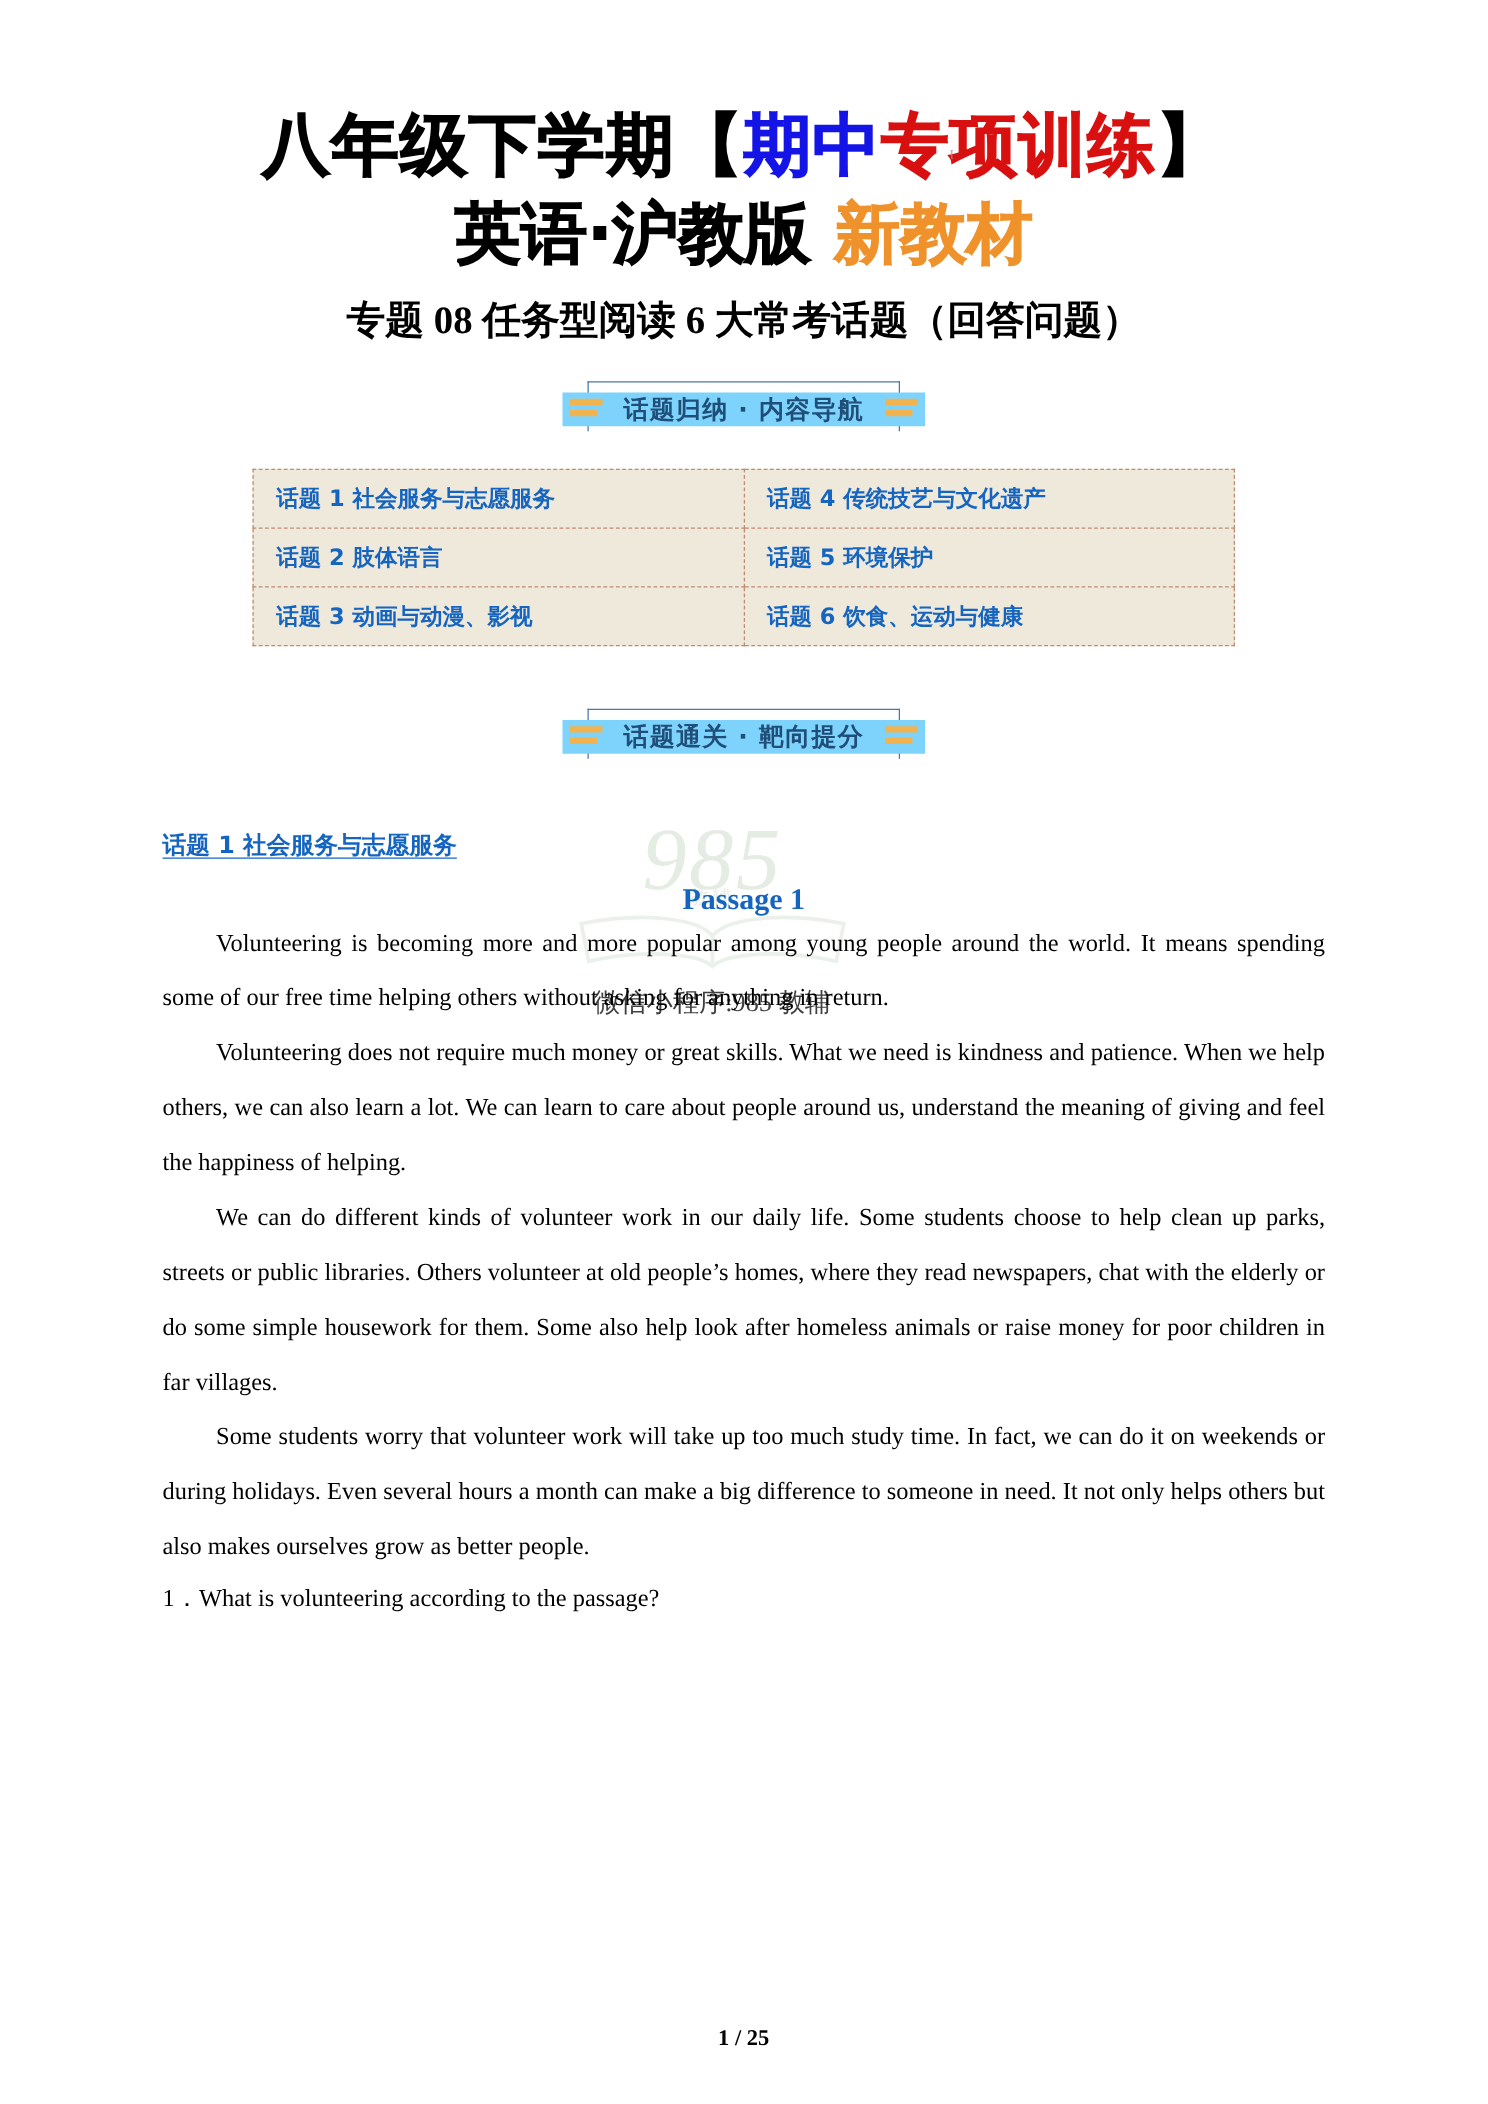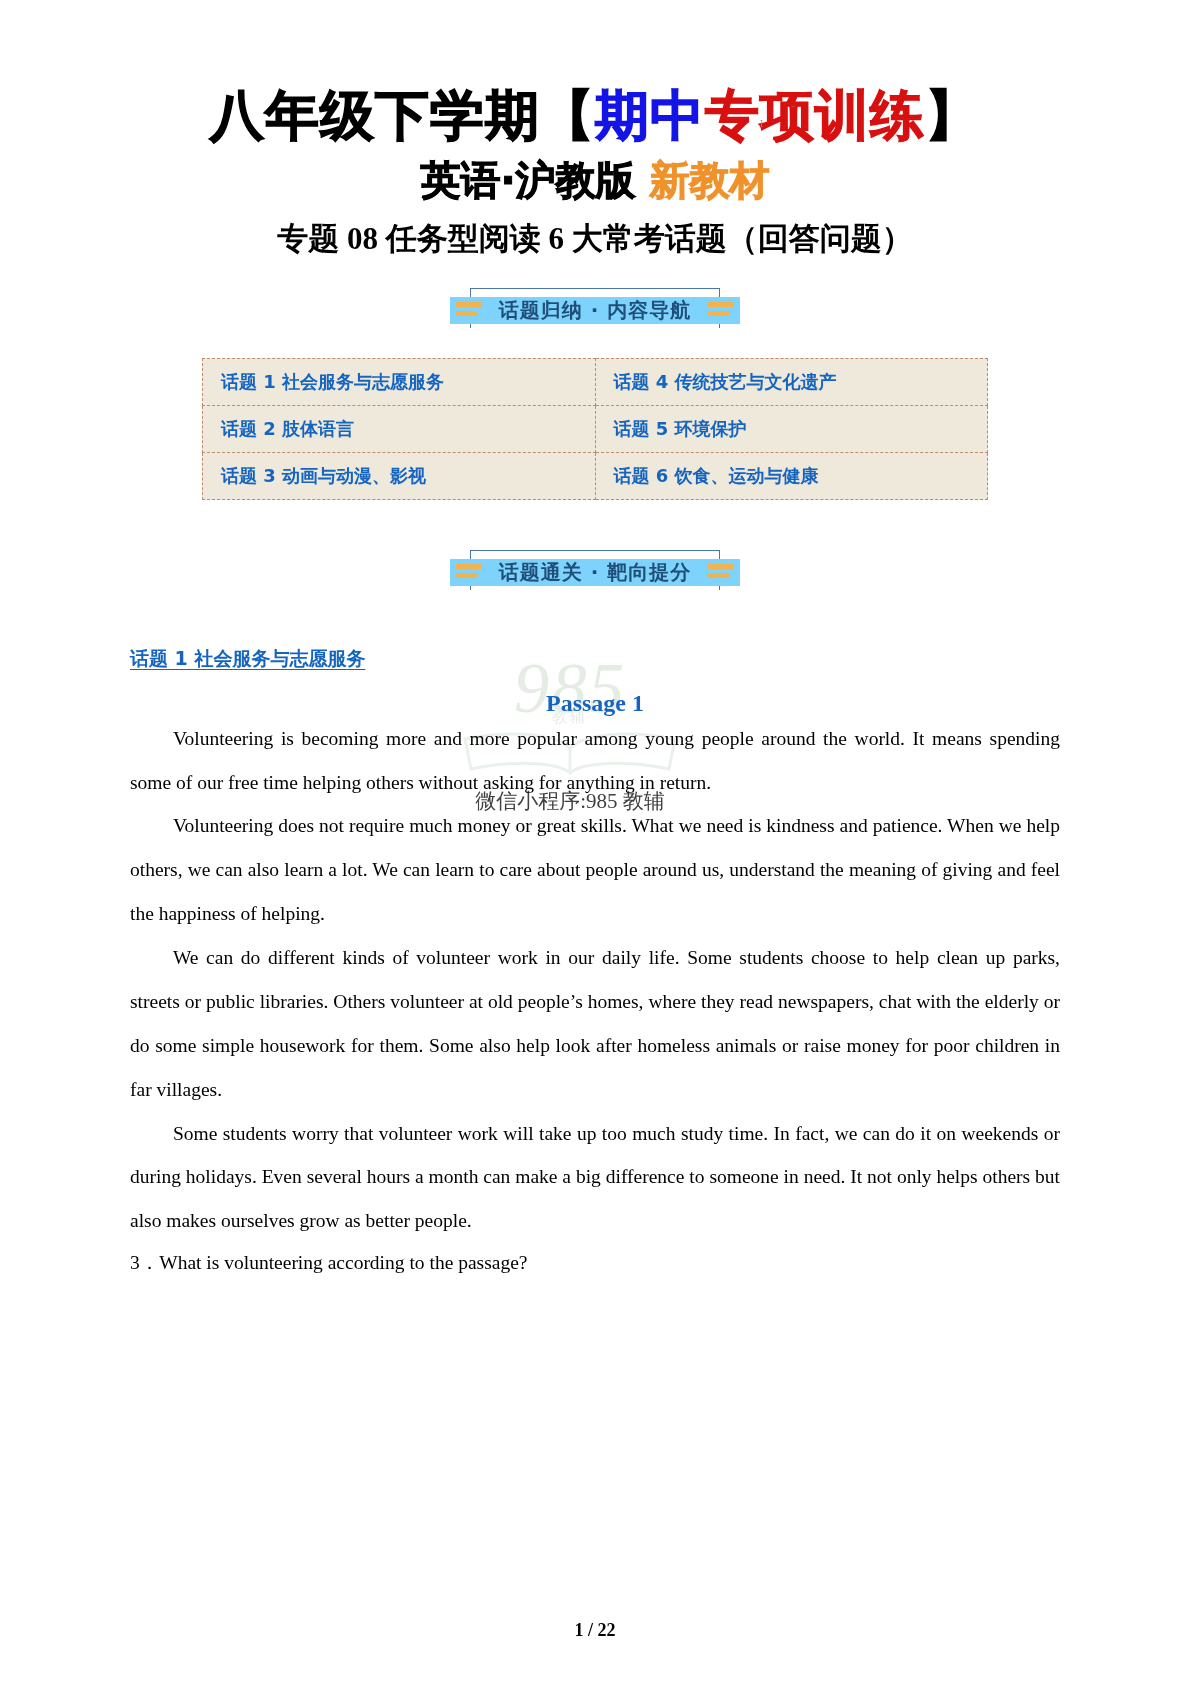--- a/index.html
+++ b/index.html
@@ -35,21 +35,21 @@
     white-space: nowrap;
     -webkit-text-stroke: 1.2px currentColor;
   }
   .main-title .seg-black { color: #000; }
   .main-title .seg-blue  { color: #1414e6; }
   .main-title .seg-red   { color: #d81010; }
 
   .sub-title {
     font-family: "DejaVu Sans", "Liberation Sans", sans-serif;
     font-weight: bold;
-    font-size: 40px;
+    font-size: 53px;
     line-height: 1.3;
     margin-top: 6px;
     white-space: nowrap;
     -webkit-text-stroke: 1px currentColor;
   }
   .sub-title .seg-black { color: #000; }
   .sub-title .seg-orange { color: #f0922b; }
 
   .topic-line {
     font-family: "Liberation Serif", "DejaVu Serif", serif;
@@ -307,18 +307,18 @@
 
   <div class="content">
     <div class="topic-heading">话题 1  社会服务与志愿服务</div>
     <div class="passage-title">Passage 1</div>
 
     <p class="para">Volunteering is becoming more and more popular among young people around the world. It means spending some of our free time helping others without asking for anything in return.</p>
     <p class="para">Volunteering does not require much money or great skills. What we need is kindness and patience. When we help others, we can also learn a lot. We can learn to care about people around us, understand the meaning of giving and feel the happiness of helping.</p>
     <p class="para">We can do different kinds of volunteer work in our daily life. Some students choose to help clean up parks, streets or public libraries. Others volunteer at old people’s homes, where they read newspapers, chat with the elderly or do some simple housework for them. Some also help look after homeless animals or raise money for poor children in far villages.</p>
     <p class="para">Some students worry that volunteer work will take up too much study time. In fact, we can do it on weekends or during holidays. Even several hours a month can make a big difference to someone in need. It not only helps others but also makes ourselves grow as better people.</p>
 
-    <p class="question">3．What is volunteering according to the passage?</p>
-  </div>
-
-  <div class="footer">1 / 22</div>
+    <p class="question">1．What is volunteering according to the passage?</p>
+  </div>
+
+  <div class="footer">1 / 25</div>
 
 </div>
 
 </body></html>

